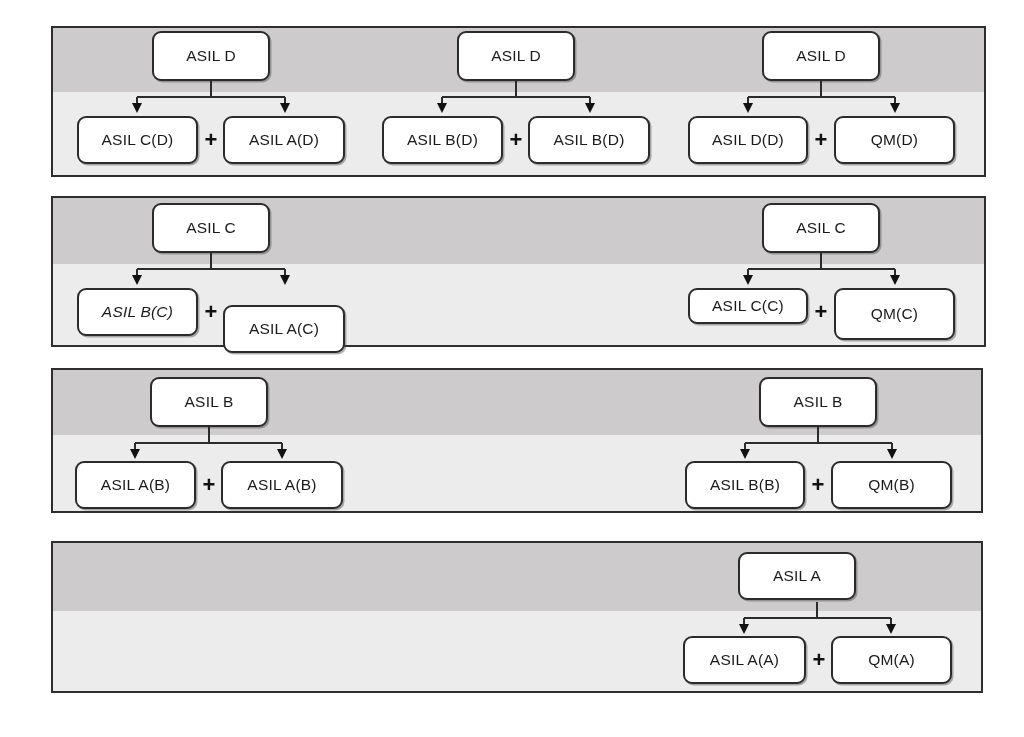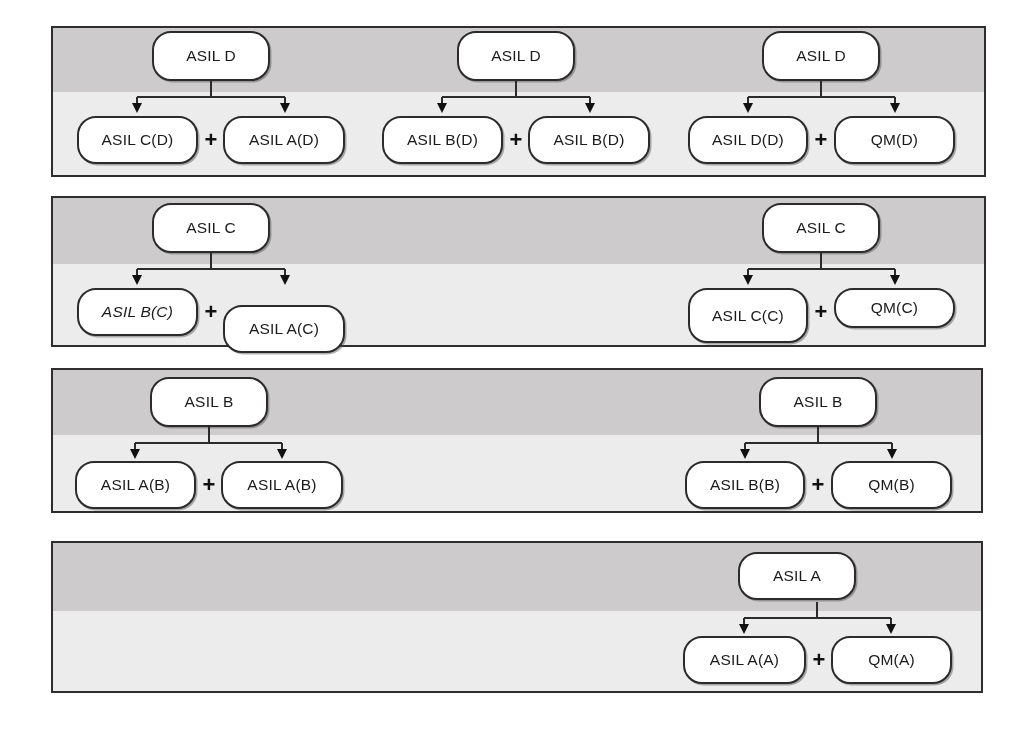--- a/index.html
+++ b/index.html
@@ -38,21 +38,21 @@
     position: absolute;
     left: 0;
     width: 100%;
     background: #ececec;
   }
   .node {
     position: absolute;
     box-sizing: border-box;
     background: #ffffff;
     border: 2px solid #2b2b2b;
-    border-radius: 19px;
+    border-radius: 9px;
     display: flex;
     align-items: center;
     justify-content: center;
     color: #1a1a1a;
     font-size: 15.5px;
     letter-spacing: 0.2px;
     white-space: nowrap;
     box-shadow: 1.5px 1.5px 0 rgba(80,80,80,0.45);
   }
   .node.parent {
@@ -139,23 +139,23 @@
   <div class="node" style="left:223px; top:305px; width:122px; height:48px;">ASIL A(C)</div>
 
   <div class="node parent" style="left:762px; top:203px; width:118px; height:50px;">ASIL C</div>
   <div class="connector" style="left:688px; top:253px; width:270px; height:34px;">
     <svg width="270" height="34" viewBox="0 0 270 34">
       <path d="M133 0 L133 16 M60 16 L207 16 M60 16 L60 25 M207 16 L207 25" stroke="#2b2b2b" stroke-width="2" fill="none"></path>
       <path d="M60 32 L55 22 L65 22 Z" fill="#111111"></path>
       <path d="M207 32 L202 22 L212 22 Z" fill="#111111"></path>
     </svg>
   </div>
-  <div class="node" style="left:688px; top:288px; width:120px; height:55px;">ASIL C(C)</div>
+  <div class="node" style="left:688px; top:288px; width:120px; height:36px;">ASIL C(C)</div>
   <div class="plus" style="left:809px; top:288px; width:24px; height:48px;">+</div>
-  <div class="node" style="left:834px; top:288px; width:121px; height:40px;text-align:right;">QM(C)</div>
+  <div class="node" style="left:834px; top:288px; width:121px; height:52px;text-align:right;">QM(C)</div>
 
   <div class="panel" style="left:51px; top:368px; width:932px; height:145px;">
     <div class="band-dark" style="height:65px;"></div>
     <div class="band-light" style="top:65px; height:76px;"></div>
   </div>
 
   <div class="node parent" style="left:150px; top:377px; width:118px; height:50px;">ASIL B</div>
   <div class="connector" style="left:75px; top:427px; width:270px; height:34px;">
     <svg width="270" height="34" viewBox="0 0 270 34">
       <path d="M134 0 L134 16 M60 16 L207 16 M60 16 L60 25 M207 16 L207 25" stroke="#2b2b2b" stroke-width="2" fill="none"></path>

